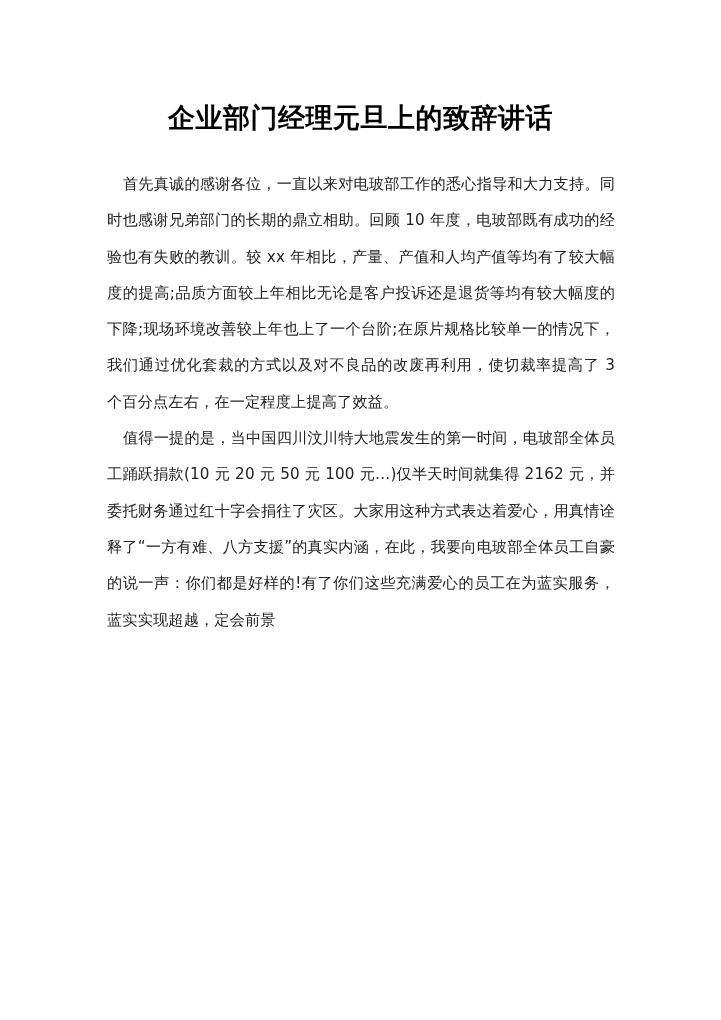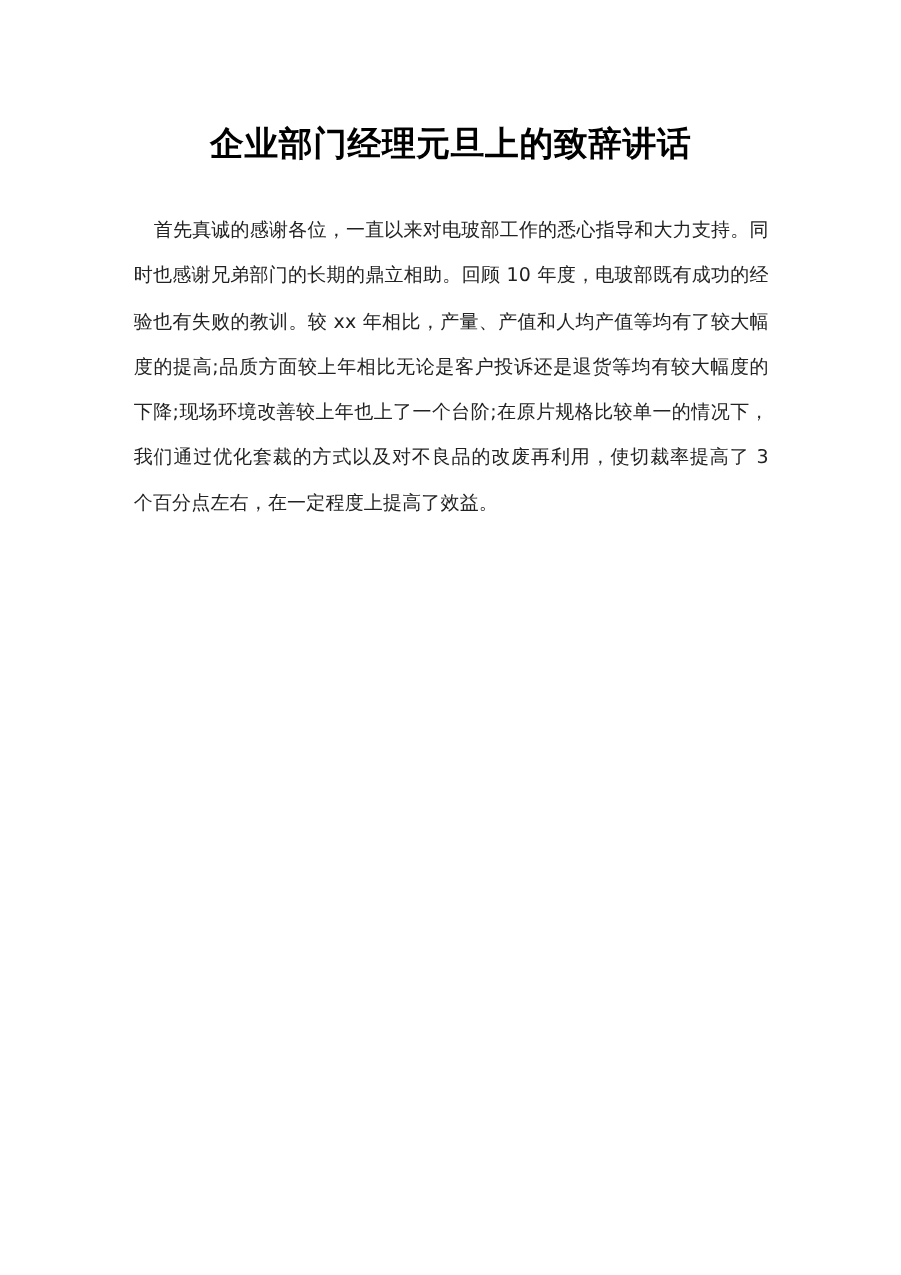--- a/index.html
+++ b/index.html
@@ -22,21 +22,21 @@
     background: #ffffff;
     box-sizing: border-box;
   }
 
   .doc-title {
     position: absolute;
     top: 83px;
     left: 0;
     width: 721px;
     text-align: center;
-    font-family: Liberation Mono, monospace;
+    font-family: Liberation Sans, sans-serif;
     font-weight: 700;
     font-size: 27px;
     line-height: 34px;
     letter-spacing: 0.5px;
     color: #000000;
     white-space: nowrap;
   }
 
   .body-block {
     position: absolute;
@@ -64,15 +64,16 @@
 </style>
 </head>
 <body>
 
 <div class="page">
 
   <h1 class="doc-title">企业部门经理元旦上的致辞讲话</h1>
 
   <div class="body-block">
     <p class="para">首先真诚的感谢各位，一直以来对电玻部工作的悉心指导和大力支持。同时也感谢兄弟部门的长期的鼎立相助。回顾 10 年度，电玻部既有成功的经验也有失败的教训。较 xx 年相比，产量、产值和人均产值等均有了较大幅度的提高;品质方面较上年相比无论是客户投诉还是退货等均有较大幅度的下降;现场环境改善较上年也上了一个台阶;在原片规格比较单一的情况下，我们通过优化套裁的方式以及对不良品的改废再利用，使切裁率提高了 3 个百分点左右，在一定程度上提高了效益。</p>
+    <p class="para">值得一提的是，当中国四川汶川特大地震发生的第一时间，电玻部全体员工踊跃捐款(10 元 20 元 50 元 100 元…)仅半天时间就集得 2162 元，并委托财务通过红十字会捐往了灾区。大家用这种方式表达着爱心，用真情诠释了“一方有难、八方支援”的真实内涵，在此，我要向电玻部全体员工自豪的说一声：你们都是好样的!有了你们这些充满爱心的员工在为蓝实服务，蓝实实现超越，定会前景</p>
   </div>
 
 </div>
 
 </body></html>

